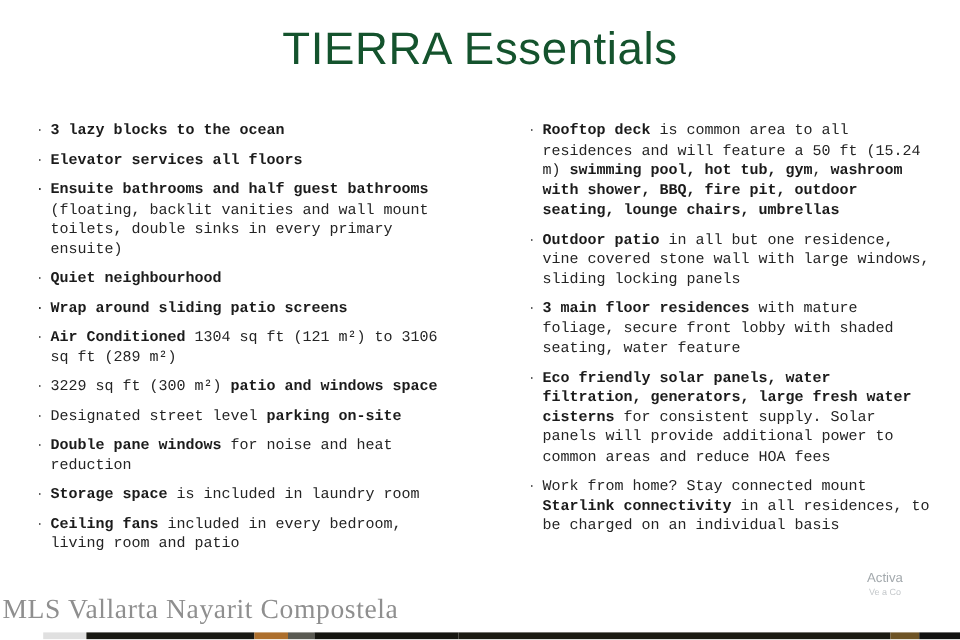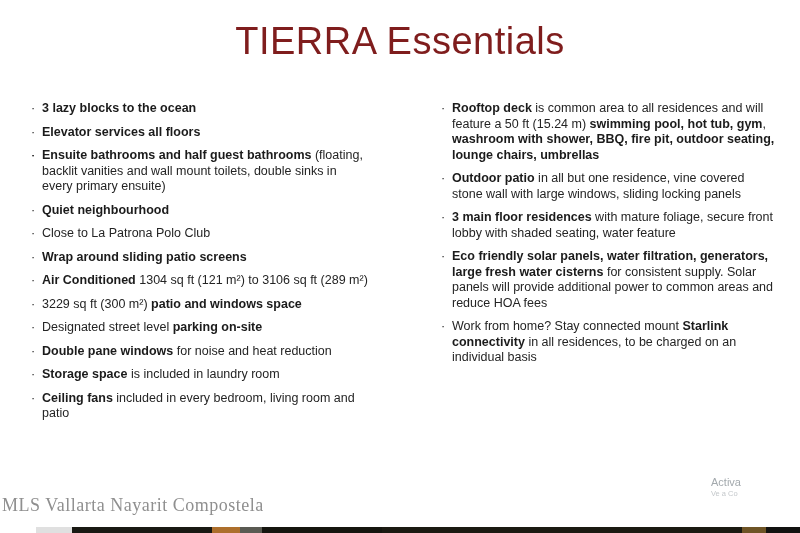--- a/index.html
+++ b/index.html
@@ -14,21 +14,21 @@
   }
   .title {
     position: absolute;
     top: 20px;
     left: 0;
     width: 100%;
     text-align: center;
     font-size: 38px;
     font-weight: 500;
     letter-spacing: 0.5px;
-    color: #7f1d1d;
+    color: #14532d;
     margin: 0;
   }
   .columns {
     position: absolute;
     top: 101px;
     left: 30px;
     width: 748px;
     display: flex;
     gap: 72px;
   }
@@ -45,40 +45,40 @@
     line-height: 15.5px;
     margin-bottom: 8px;
     color: #242424;
   }
   ul.feature-list li .dot {
     position: absolute;
     left: 1px;
     top: 0;
     color: #242424;
   }
-  .seg { font-weight: 400; }
+  .seg { font-weight: 400; font-family: Liberation Mono, monospace; }
   .seg.bold { font-weight: 700; color: #1b1b1b; }
   .mls-watermark {
     position: absolute;
     left: 2px;
     top: 495px;
     font-family: "Liberation Serif", serif;
-    font-size: 18px;
+    font-size: 23px;
     letter-spacing: 0.5px;
     color: #8f8f8f;
     white-space: nowrap;
   }
   .activation {
     position: absolute;
     left: 711px;
     top: 476px;
     width: 53px;
     overflow: hidden;
     white-space: nowrap;
-    text-align: left;
+    text-align: center;
   }
   .activation .line1 {
     font-size: 11px;
     color: #a3a9ad;
     line-height: 13px;
   }
   .activation .line2 {
     font-size: 7.5px;
     color: #c4c8cb;
     line-height: 9px;
@@ -100,21 +100,21 @@
 
   <h1 class="title">TIERRA Essentials</h1>
 
   <div class="columns">
     <ul class="feature-list">
         <li><span class="dot">·</span><span class="seg bold">3 lazy blocks to the ocean</span></li>
         <li><span class="dot">·</span><span class="seg bold">Elevator services all floors</span></li>
         <li><span class="dot">·</span></li>
         <li><span class="dot">·</span><span class="seg bold">Ensuite bathrooms and half guest bathrooms</span><span class="seg"> (floating, backlit vanities and wall mount toilets, double sinks in every primary ensuite)</span></li>
         <li><span class="dot">·</span><span class="seg bold">Quiet neighbourhood</span></li>
-        <li><span class="dot">·</span><span class="seg">Close to La Patrona Polo Club</span></li>
+        <li><span class="dot">·</span></li>
         <li><span class="dot">·</span><span class="seg bold">Wrap around sliding patio screens</span></li>
         <li><span class="dot">·</span><span class="seg bold">Air Conditioned</span><span class="seg"> 1304 sq ft (121 m²) to 3106 sq ft (289 m²)</span></li>
         <li><span class="dot">·</span><span class="seg">3229 sq ft (300 m²) </span><span class="seg bold">patio and windows space</span></li>
         <li><span class="dot">·</span><span class="seg">Designated street level </span><span class="seg bold">parking on-site</span></li>
         <li><span class="dot">·</span><span class="seg bold">Double pane windows</span><span class="seg"> for noise and heat reduction</span></li>
         <li><span class="dot">·</span><span class="seg bold">Storage space</span><span class="seg"> is included in laundry room</span></li>
         <li><span class="dot">·</span><span class="seg bold">Ceiling fans</span><span class="seg"> included in every bedroom, living room and patio</span></li>
       </ul>
     <ul class="feature-list">
         <li><span class="dot">·</span><span class="seg bold">Rooftop deck</span><span class="seg"> is common area to all residences and will feature a 50 ft (15.24 m) </span><span class="seg bold">swimming pool, hot tub, gym</span><span class="seg">, </span><span class="seg bold">washroom with shower, BBQ, fire pit, outdoor seating, lounge chairs, umbrellas</span></li>

